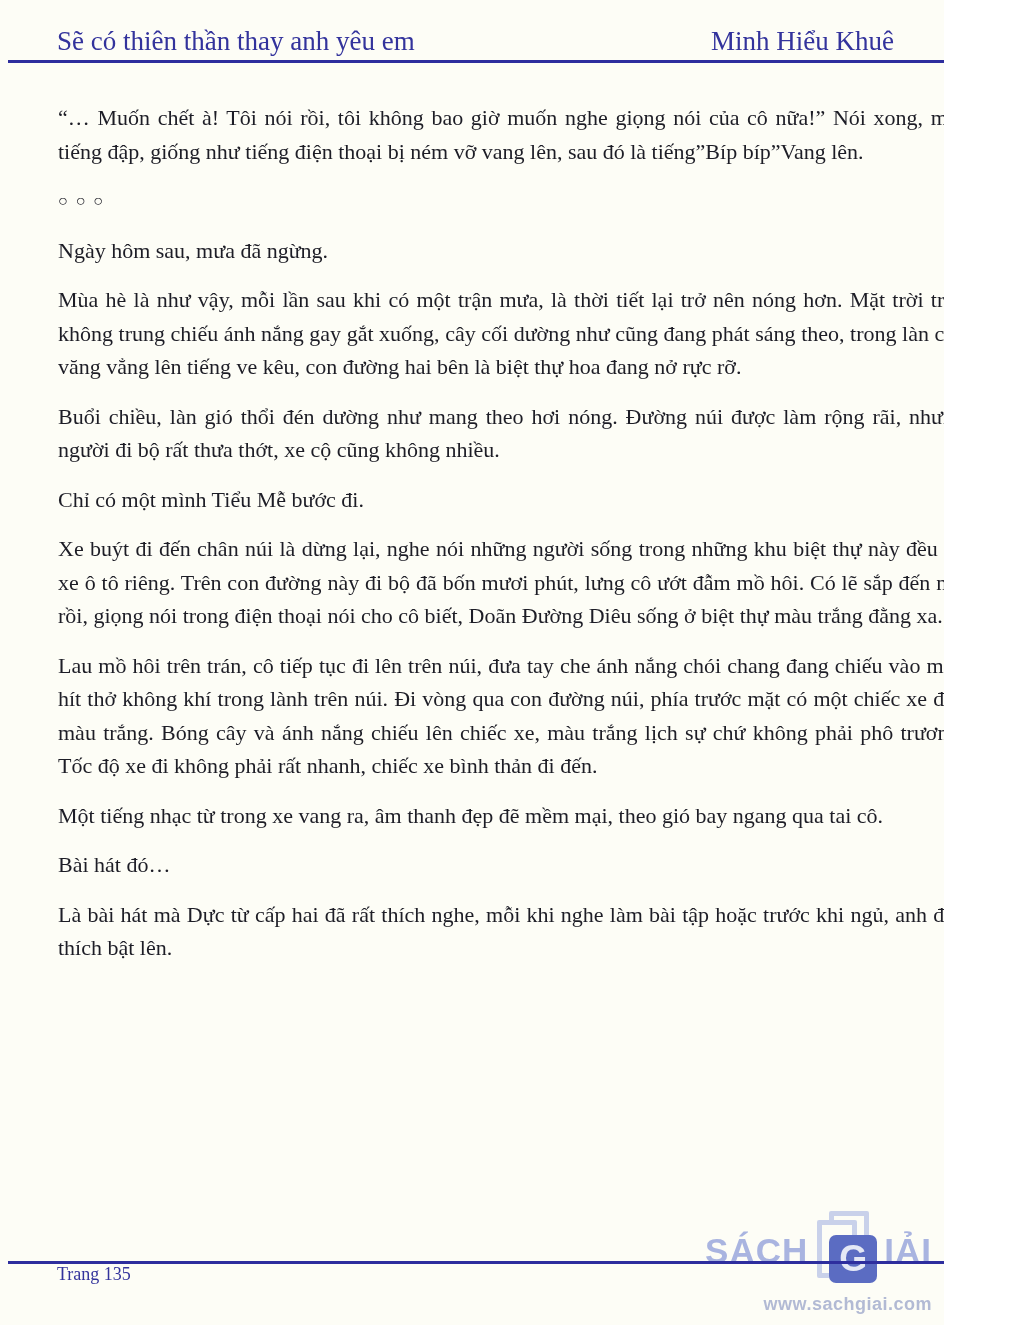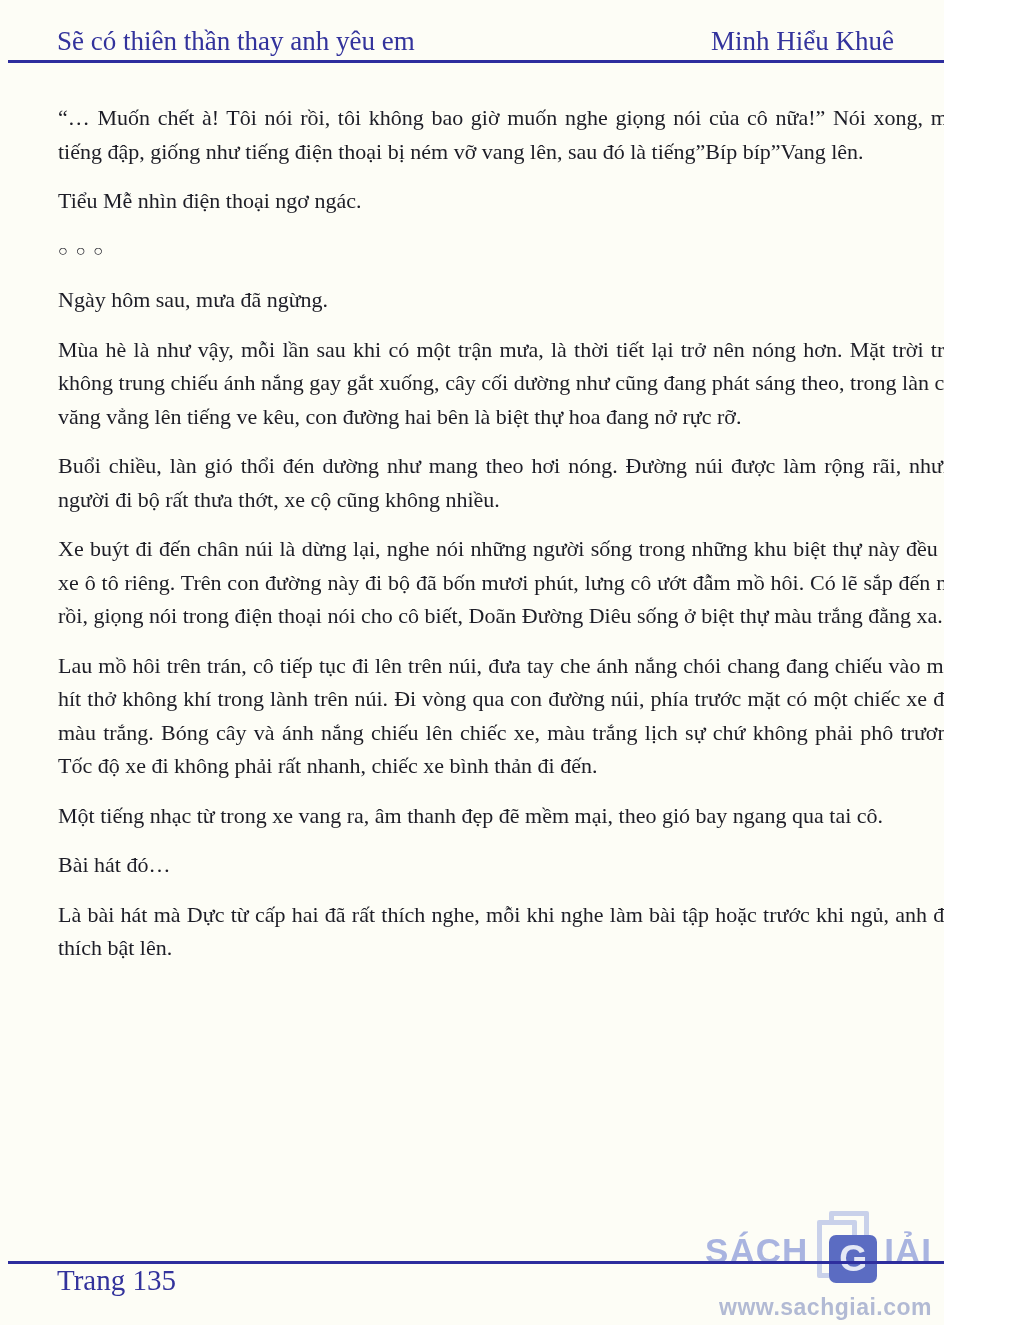--- a/index.html
+++ b/index.html
@@ -32,21 +32,21 @@
   .content p.separator {
     font-size:16px; letter-spacing:2px; text-align:left; line-height:33.5px;
   }
   
   .footer-rule {
     position:absolute; top:1261px; left:8px; width:1002px; height:3px;
     background:#2e2e9e; z-index:3;
   }
   .page-number {
     position:absolute; top:1264px; left:57px;
-    color:#33339c; font-size:29px;
+    color:#33339c; font-size:18px;
   }
   .logo {
     position:absolute; top:1211px; right:12px; z-index:1;
     font-family:"Liberation Sans", sans-serif;
     text-align:right;
   }
   .logo-row {
     display:flex; align-items:center; justify-content:flex-end;
     height:80px;
   }
@@ -63,42 +63,42 @@
     position:absolute; left:8px; top:9px; width:40px; height:58px;
     border:5px solid #c9d1ea; border-radius:2px; background:#fdfdf6;
   }
   .logo-square {
     position:absolute; left:20px; top:24px; width:48px; height:48px;
     background:#5b6cc2; border-radius:7px;
     display:flex; align-items:center; justify-content:center;
     font-size:36px; font-weight:bold; color:#e4e8f5;
   }
   .logo-site {
-    margin-top:3px; font-size:23px; font-weight:bold;
+    margin-top:3px; font-size:18px; font-weight:bold;
     color:#b2bad4; letter-spacing:0.5px;
   }
 </style>
 </head>
 <body>
 
 <div class="page">
 
   <div class="header">
     <span>Sẽ có thiên thần thay anh yêu em</span>
     <span>Minh Hiểu Khuê</span>
   </div>
   <div class="header-rule"></div>
 
   <div class="content">
     <p>“… Muốn chết à! Tôi nói rồi, tôi không bao giờ muốn nghe giọng nói của cô nữa!” Nói xong, một tiếng đập, giống như tiếng điện thoại bị ném vỡ vang lên, sau đó là tiếng”Bíp bíp”Vang lên.</p>
-    <p>Tiểu Mễ nhìn điện thoại ngơ ngác.</p>
     <p class="separator">○ ○ ○</p>
     <p>Ngày hôm sau, mưa đã ngừng.</p>
     <p>Mùa hè là như vậy, mỗi lần sau khi có một trận mưa, là thời tiết lại trở nên nóng hơn. Mặt trời trên không trung chiếu ánh nắng gay gắt xuống, cây cối dường như cũng đang phát sáng theo, trong làn cây văng vẳng lên tiếng ve kêu, con đường hai bên là biệt thự hoa đang nở rực rỡ.</p>
     <p>Buổi chiều, làn gió thổi đén dường như mang theo hơi nóng. Đường núi được làm rộng rãi, nhưng người đi bộ rất thưa thớt, xe cộ cũng không nhiều.</p>
+    <p>Chỉ có một mình Tiểu Mễ bước đi.</p>
     <p>Xe buýt đi đến chân núi là dừng lại, nghe nói những người sống trong những khu biệt thự này đều có xe ô tô riêng. Trên con đường này đi bộ đã bốn mươi phút, lưng cô ướt đẫm mồ hôi. Có lẽ sắp đến nơi rồi, giọng nói trong điện thoại nói cho cô biết, Doãn Đường Diêu sống ở biệt thự màu trắng đằng xa.</p>
     <p>Lau mồ hôi trên trán, cô tiếp tục đi lên trên núi, đưa tay che ánh nắng chói chang đang chiếu vào mặt, hít thở không khí trong lành trên núi. Đi vòng qua con đường núi, phía trước mặt có một chiếc xe đua màu trắng. Bóng cây và ánh nắng chiếu lên chiếc xe, màu trắng lịch sự chứ không phải phô trương. Tốc độ xe đi không phải rất nhanh, chiếc xe bình thản đi đến.</p>
     <p>Một tiếng nhạc từ trong xe vang ra, âm thanh đẹp đẽ mềm mại, theo gió bay ngang qua tai cô.</p>
     <p>Bài hát đó…</p>
     <p>Là bài hát mà Dực từ cấp hai đã rất thích nghe, mỗi khi nghe làm bài tập hoặc trước khi ngủ, anh đều thích bật lên.</p>
   </div>
 
   <div class="logo">
     <div class="logo-row">
       <span class="logo-text">SÁCH</span>

